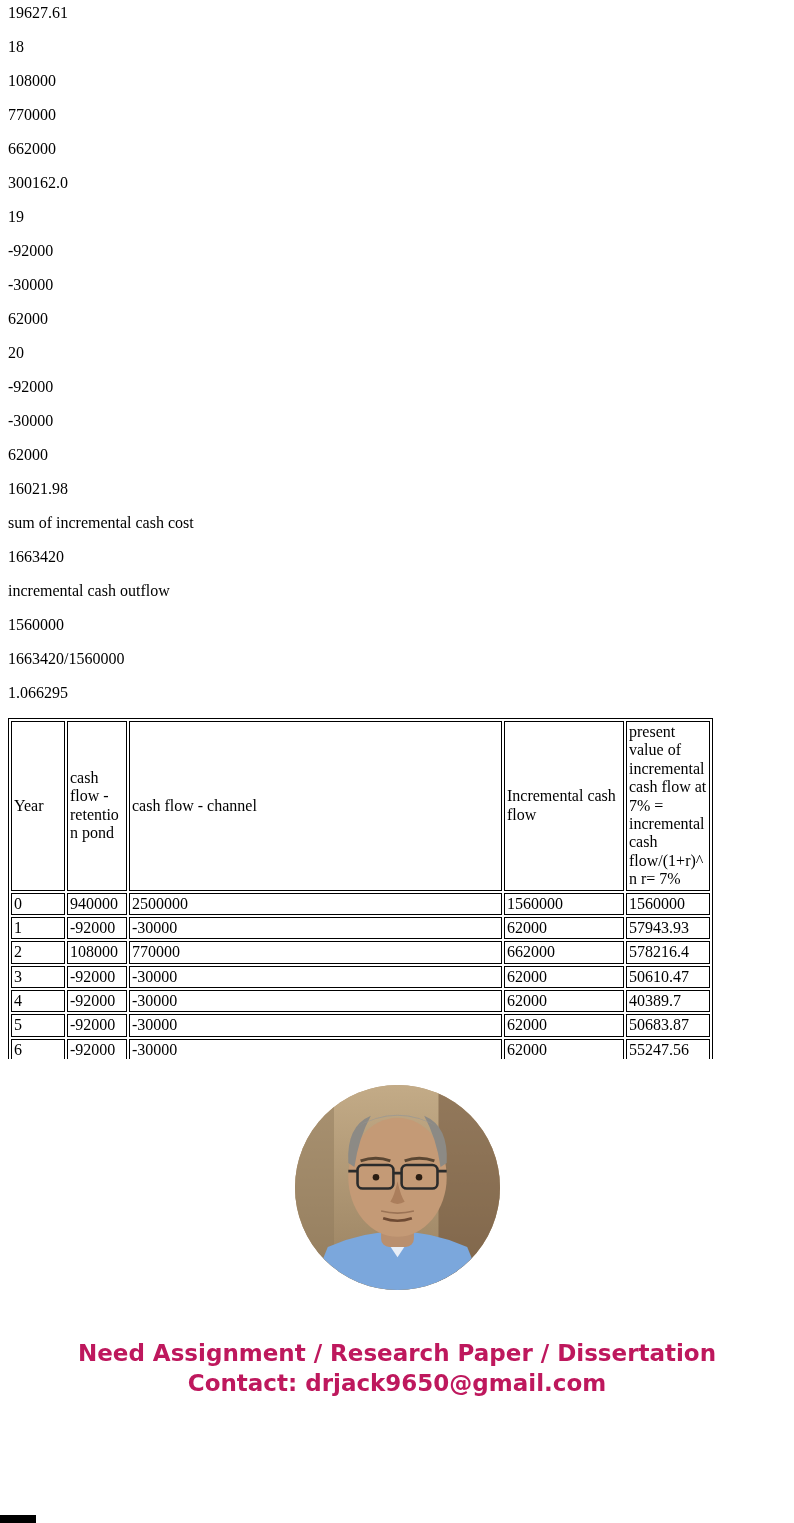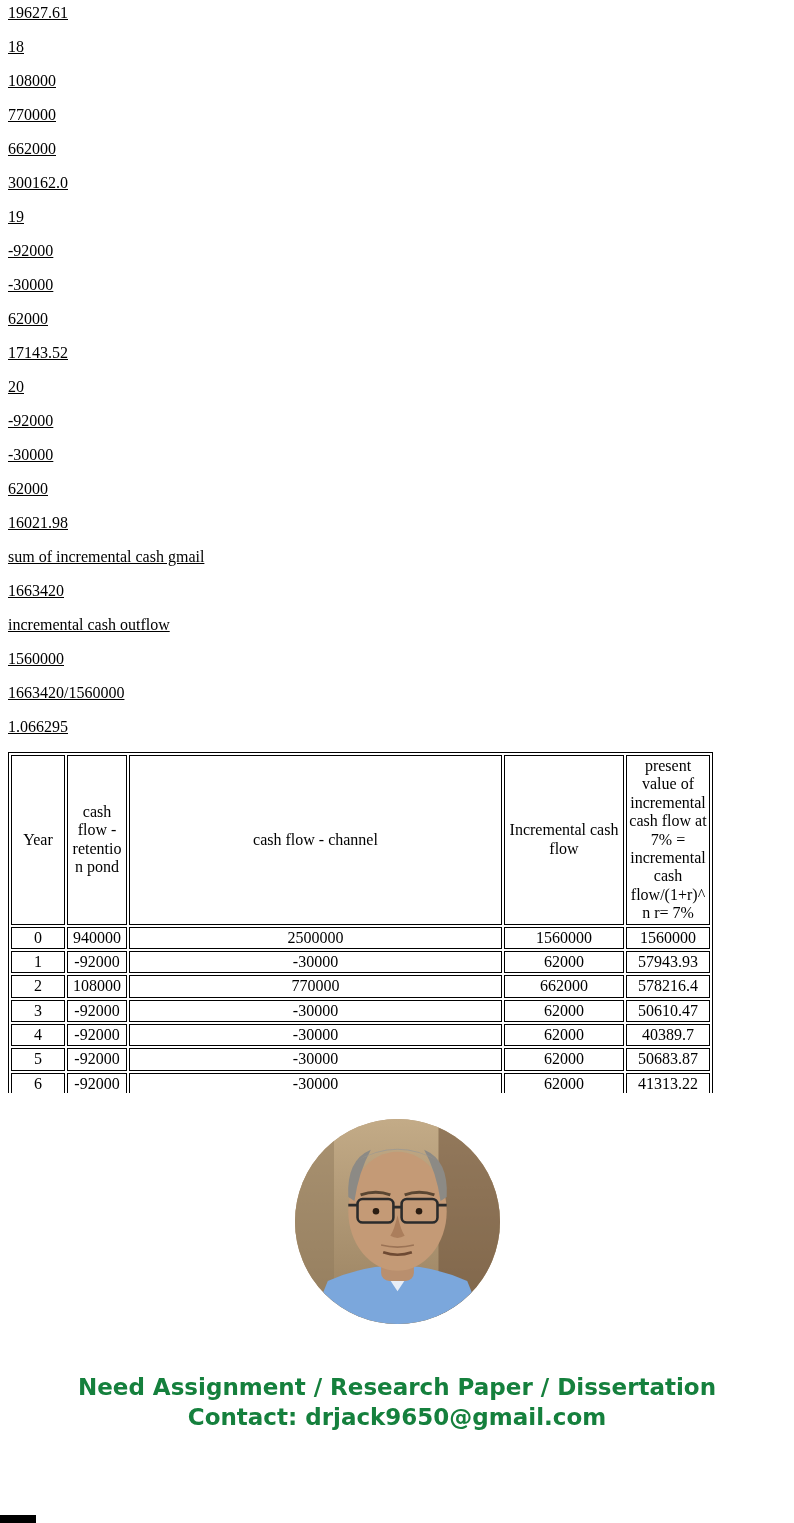--- a/index.html
+++ b/index.html
@@ -15,21 +15,20 @@
     position: relative;
   }
   .content {
     padding: 4px 8px 0 8px;
   }
   .lines p {
     font-size: 16px;
     line-height: 18px;
     margin: 16px 0;
     white-space: nowrap;
-    text-decoration: underline;
   }
   .lines p:first-child { margin-top: 0; }
 
   .table-clip {
     height: 341px;
     overflow: hidden;
     margin-top: 0;
   }
   table.cashflow {
     border-collapse: separate;
@@ -39,21 +38,21 @@
     width: 702px;
     font-size: 16px;
     line-height: 1.15;
     font-family: "Liberation Serif", serif;
   }
   table.cashflow th,
   table.cashflow td {
     border: 1px solid #000;
     padding: 1px 2px;
     font-weight: normal;
-    text-align: center;
+    text-align: left;
     vertical-align: middle;
     overflow: hidden;
     word-wrap: break-word;
   }
   col.c-year { width: 54px; }
   col.c-retention { width: 60px; }
   col.c-channel { width: 373px; }
   col.c-incremental { width: 120px; }
   col.c-pv { width: 84px; }
 
@@ -71,21 +70,21 @@
   }
   .avatar svg { display: block; width: 100%; height: 100%; }
 
   .footer {
     margin-top: 48px;
     text-align: center;
     font-family: "DejaVu Sans", sans-serif;
     font-weight: bold;
     font-size: 23px;
     line-height: 30px;
-    color: #15803d;
+    color: #be185d;
   }
 
   .bottom-bar {
     position: absolute;
     left: 0;
     bottom: 0;
     width: 36px;
     height: 8px;
     background: #000;
   }
@@ -99,27 +98,26 @@
     <p>19627.61</p>
     <p>18</p>
     <p>108000</p>
     <p>770000</p>
     <p>662000</p>
     <p>300162.0</p>
     <p>19</p>
     <p>-92000</p>
     <p>-30000</p>
     <p>62000</p>
-    <p>17143.52</p>
     <p>20</p>
     <p>-92000</p>
     <p>-30000</p>
     <p>62000</p>
     <p>16021.98</p>
-    <p>sum of incremental cash gmail</p>
+    <p>sum of incremental cash cost</p>
     <p>1663420</p>
     <p>incremental cash outflow</p>
     <p>1560000</p>
     <p>1663420/1560000</p>
     <p>1.066295</p>
   </div>
 
   <div class="table-clip">
     <table class="cashflow">
       <colgroup>
@@ -179,21 +177,21 @@
           <td>-92000</td>
           <td>-30000</td>
           <td>62000</td>
           <td>50683.87</td>
         </tr>
         <tr>
           <td>6</td>
           <td>-92000</td>
           <td>-30000</td>
           <td>62000</td>
-          <td>41313.22</td>
+          <td>55247.56</td>
         </tr>
 
       </tbody>
     </table>
   </div>
 
   <div class="avatar-wrap">
     <div class="avatar">
       <svg viewBox="0 0 200 200" xmlns="http://www.w3.org/2000/svg">
         <defs>

